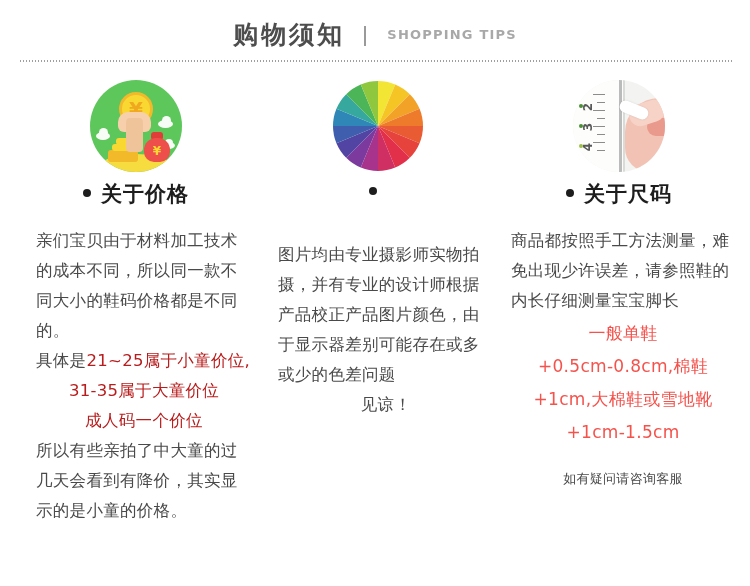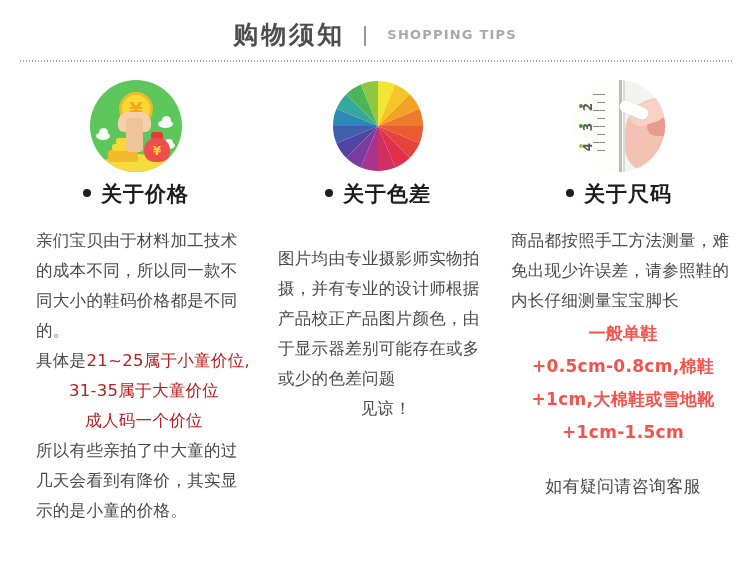--- a/index.html
+++ b/index.html
@@ -148,23 +148,23 @@
     letter-spacing:.3px;
   }
   .p{margin:0;}
   .p-gap{margin-top:30px;}
   .center{text-align:center;}
   .red{color:#b91c1c;}
   .col-1 .body{padding-left:16px;}
   .col-2 .body{padding-left:16px;margin-top:36px;}
   .col-3 .body{padding-left:8px;}
   .size-red{
-    color:#f5524c;text-align:center;font-size:17px;line-height:31px;margin-top:2px;font-weight:bold;
-  }
-  .note-gray{color:#4a4a4a;text-align:center;font-size:17px;margin-top:23px;}
+    color:#f5524c;text-align:center;font-size:17px;line-height:31px;margin-top:2px;
+  }
+  .note-gray{color:#4a4a4a;text-align:center;font-size:13px;margin-top:16px;}
 </style>
 </head>
 <body>
 
 <div class="page">
 
   <div class="header">
     <span class="header-cn">购物须知</span>
     <span class="header-sep"></span>
     <span class="header-en">SHOPPING TIPS</span>
@@ -217,21 +217,21 @@
               <path d="M46,46 L14.180194846605364,77.81980515339464 A45,45 0 0,1 4.425421036992098,63.22075445642905 Z" fill="#5244a3"></path>
               <path d="M46,46 L4.425421036992105,63.22075445642906 A45,45 0 0,1 1,46.00000000000003 Z" fill="#3f5fae"></path>
               <path d="M46,46 L1,46.00000000000001 A45,45 0 0,1 4.425421036992091,28.779245543570966 Z" fill="#2f87b8"></path>
               <path d="M46,46 L4.425421036992098,28.779245543570948 A45,45 0 0,1 14.18019484660537,14.180194846605353 Z" fill="#36a89d"></path>
               <path d="M46,46 L14.180194846605353,14.180194846605364 A45,45 0 0,1 28.779245543570934,4.425421036992105 Z" fill="#4cb558"></path>
               <path d="M46,46 L28.779245543570934,4.425421036992105 A45,45 0 0,1 45.99999999999999,1 Z" fill="#8fc73e"></path>
             </g>
         </svg>
       </div>
       <div class="heading">
-        <span class="bullet"></span><span>关于色差</span>
+        <span class="bullet"></span>
       </div>
       <div class="body">
         <p class="p">图片均由专业摄影师实物拍摄，并有专业的设计师根据产品校正产品图片颜色，由于显示器差别可能存在或多或少的色差问题</p>
         <p class="p center">见谅！</p>
       </div>
     </div>
 
     <div class="col col-3">
       <div class="icon-wrap">
         <div class="icon-circle ic-ruler">

